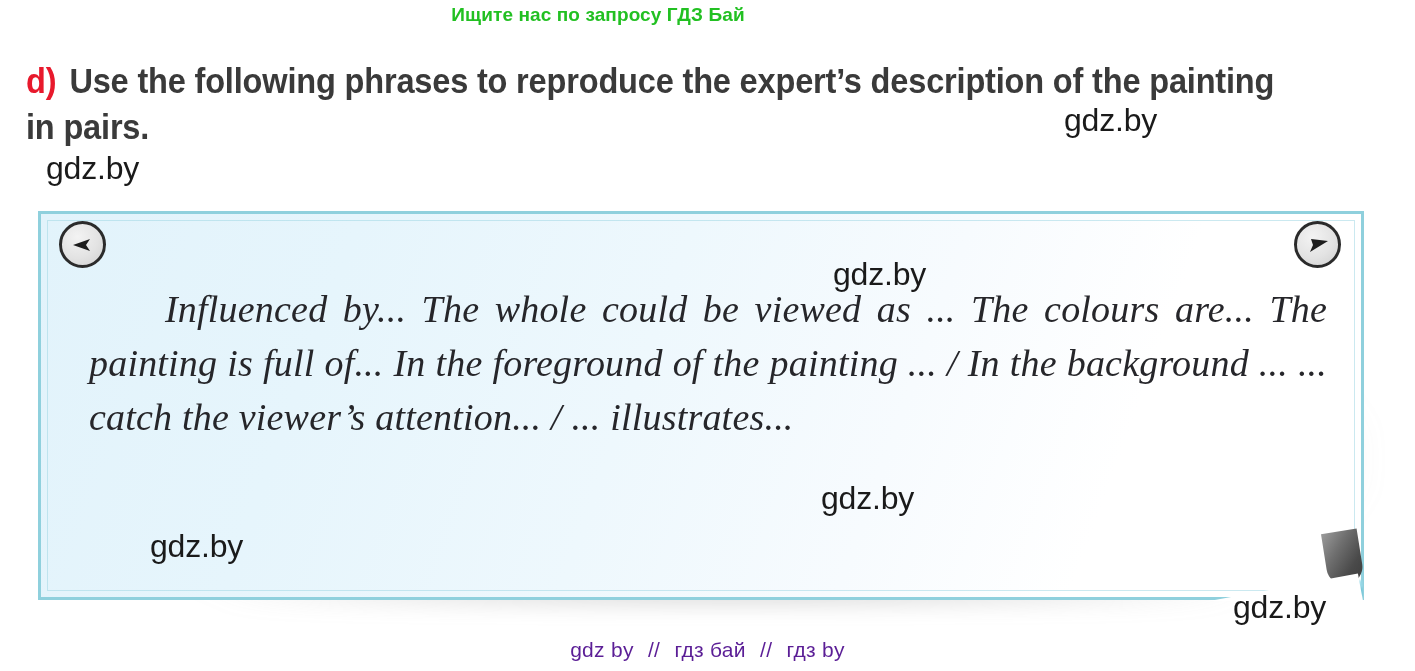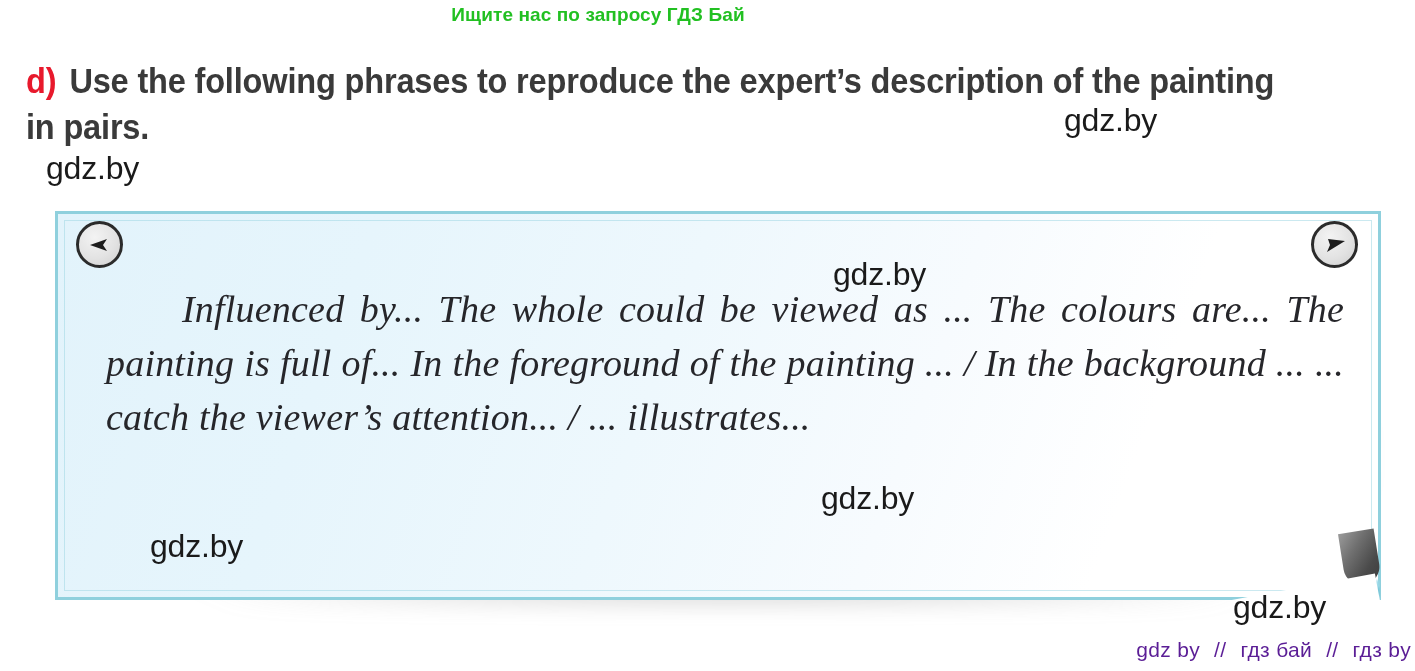--- a/index.html
+++ b/index.html
@@ -62,21 +62,21 @@
     position: absolute;
     left: 38px;
     top: 26px;
     width: 1300px;
     height: 370px;
     background: radial-gradient(ellipse at 50% 60%, rgba(90,90,90,0.40) 0%, rgba(130,130,130,0.22) 45%, rgba(255,255,255,0) 72%);
     filter: blur(9px);
   }
   #phrase-panel {
     position: absolute;
-    left: 17px;
+    left: 0;
     top: 0;
     width: 1326px;
     height: 389px;
     box-sizing: border-box;
     border: 3px solid #8fd0dd;
     background:
       linear-gradient(110deg,
         #e2f3fb 0%,
         #e6f5fc 22%,
         #eef8fd 45%,
@@ -194,21 +194,21 @@
     text-indent: 76px;
     letter-spacing: 0.2px;
   }
 
   
   #footer {
     position: absolute;
     left: 0;
     top: 638px;
     width: 1415px;
-    text-align: right;
+    text-align: center;
     font-size: 21px;
     color: #5b1e96;
     letter-spacing: 0.3px;
   }
   #footer span { margin: 0 4px; }
 </style>
 </head>
 <body>
 
 <div id="top-banner">Ищите нас по запросу ГДЗ Бай</div>

